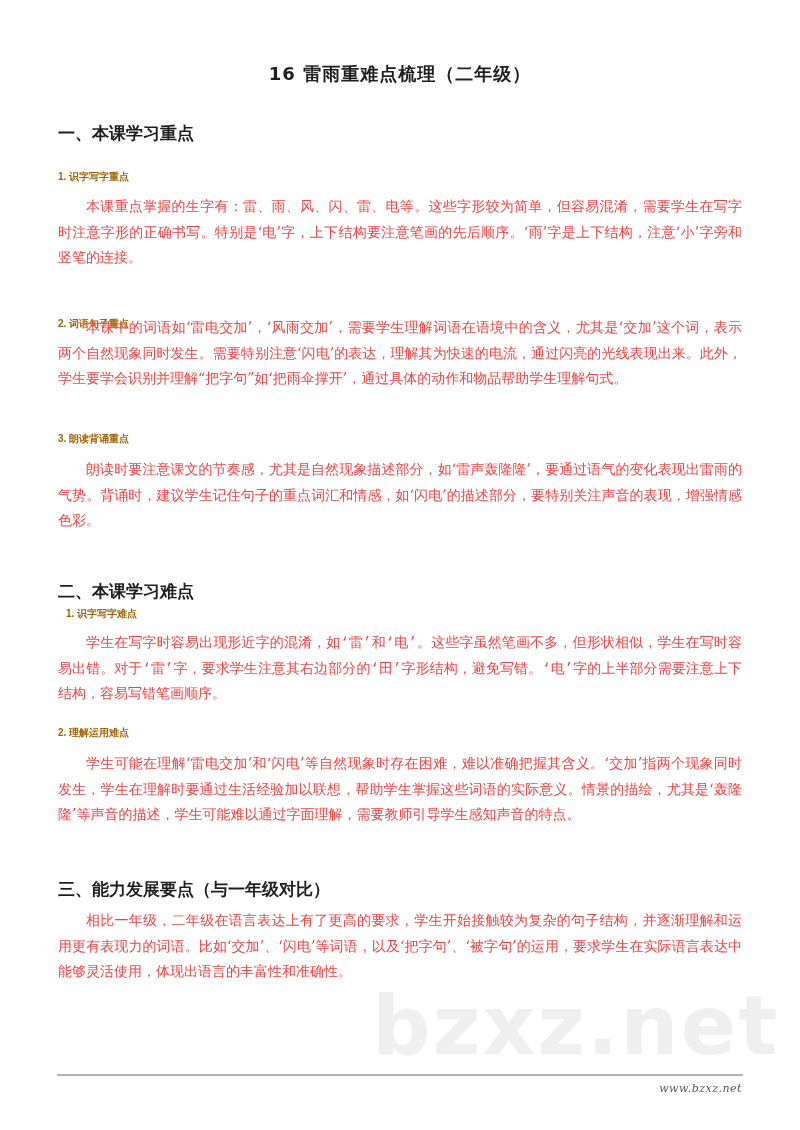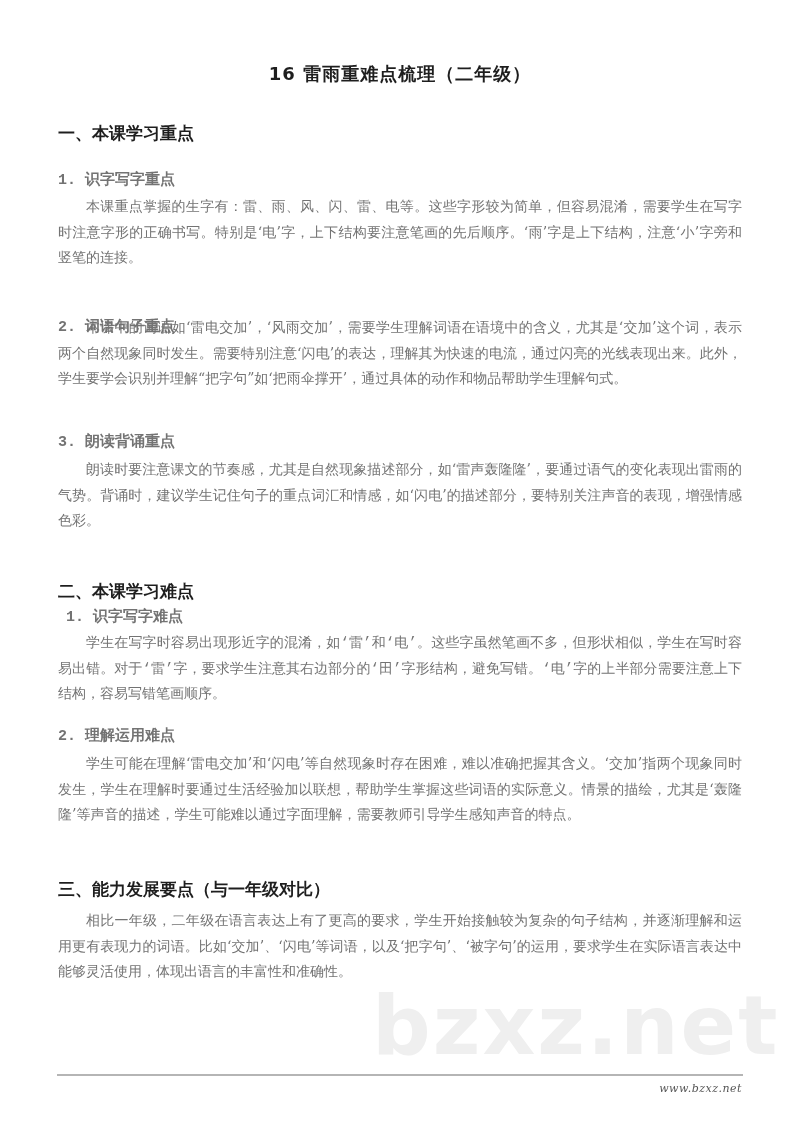--- a/index.html
+++ b/index.html
@@ -35,34 +35,34 @@
       position: absolute;
       left: 58px;
       font-size: 17px;
       font-weight: bold;
       color: #1e1e1e;
       font-family: "DejaVu Sans", "Liberation Sans", sans-serif;
     }
     .h2 {
       position: absolute;
       left: 58px;
-      font-size: 15px;
+      font-size: 10px;
       font-weight: bold;
-      color: #737373;
-      font-family: Liberation Mono, monospace;
+      color: #a16207;
+      font-family: Liberation Sans, sans-serif;
     }
     .para {
       position: absolute;
       left: 58px;
       width: 684px;
       font-size: 14px;
       line-height: 25.5px;
       text-indent: 28px;
       text-align: justify;
-      color: #737373;
+      color: #ef4444;
     }
     .watermark {
       position: absolute;
       left: 372px;
       top: 978px;
       font-size: 82px;
       font-weight: bold;
       color: #efefef;
       letter-spacing: 2px;
       font-family: "DejaVu Sans", "Liberation Sans", sans-serif;

